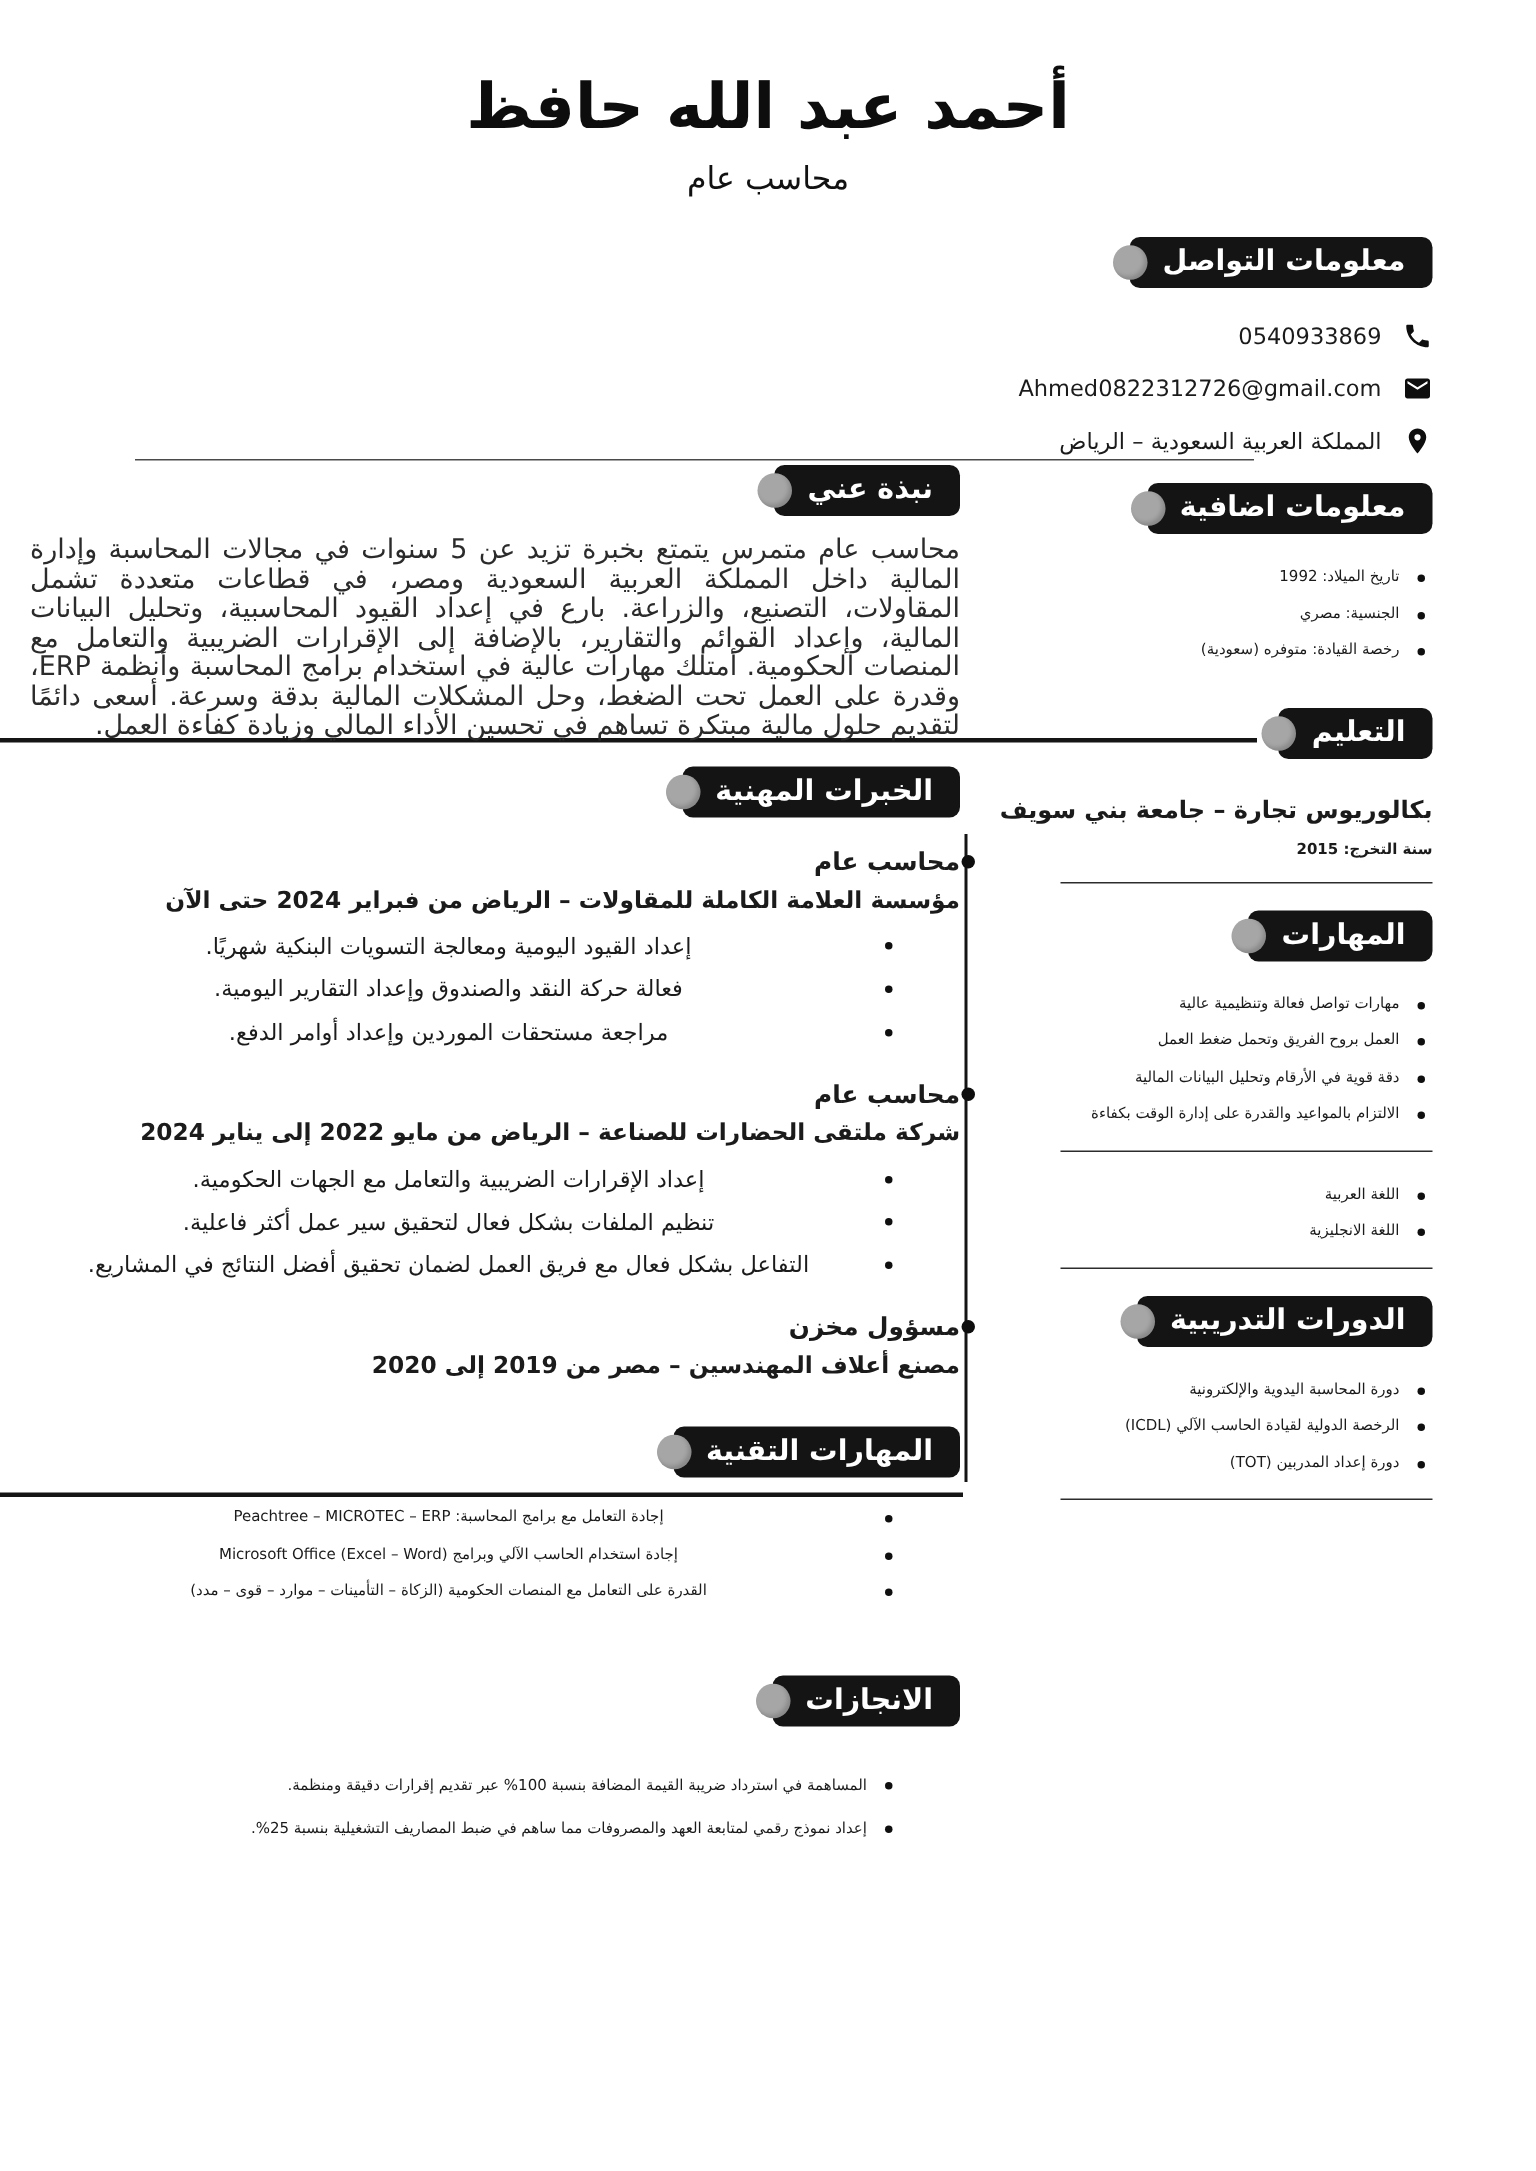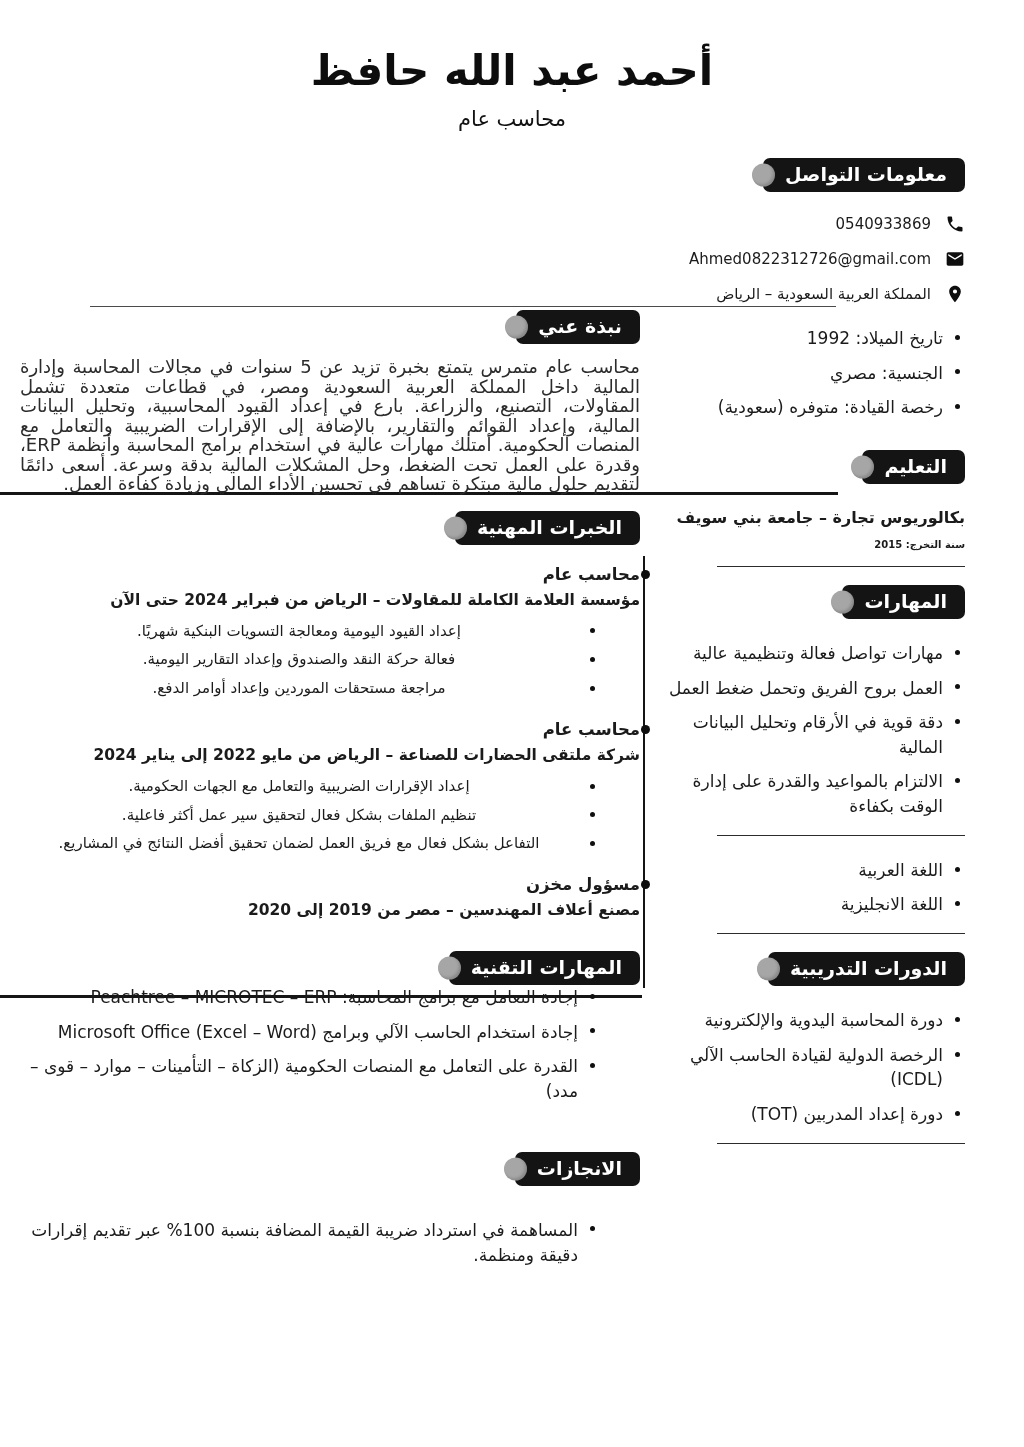--- a/index.html
+++ b/index.html
@@ -26,33 +26,33 @@
     border-radius:7px;
     min-height:34px;
   }
   .pill .circ {
     position:absolute; left:-11px; top:50%; transform:translateY(-50%);
     width:23px; height:23px; border-radius:50%;
     background:#a6a6a6; box-shadow:inset -2px -2px 3px rgba(0,0,0,.18);
   }
 
   
-  .sidebar { position:absolute; top:158px; right:59px; width:306px;text-align:right; }
+  .sidebar { position:absolute; top:158px; right:69px; width:306px;text-align:right; }
   .contact-list { margin-top:22px; }
   .contact-item { display:flex; align-items:center; gap:14px; margin-bottom:15px; font-size:15px; }
   .cicon { width:20px; height:20px; flex:0 0 20px; color:#0e0e0e; }
   .cicon svg { width:20px; height:20px; display:block; }
   .ctext { direction:ltr; unicode-bidi:plaintext; }
 
   .sb-section { margin-top:0; }
   .sb-gap-sm { margin-top:18px; }
   .sb-gap-md { margin-top:30px; }
 
   ul.dots { list-style:none; }
-  ul.dots li { position:relative; padding-right:22px; margin-bottom:10px; font-size:17px; line-height:1.45; }
+  ul.dots li { position:relative; padding-right:22px; margin-bottom:10px; font-size:10px; line-height:1.45; }
   ul.dots li::before {
     content:""; position:absolute; right:5px; top:0.52em;
     width:5px; height:5px; border-radius:50%; background:#0f0f0f;
   }
   .sidebar ul.dots { margin-top:22px; }
 
   .edu-degree { font-weight:bold; font-size:16px; margin-top:24px; }
   .edu-grad { font-size:10px; margin-top:12px;font-weight:bold; }
 
   .sb-divider { width:248px; height:1px; background:#2c2c2c; margin-top:16px; }
@@ -67,21 +67,21 @@
   .job { position:relative; margin-top:20px; }
   .job-role { font-weight:bold; font-size:16.5px; }
   .job-company { font-weight:bold; font-size:15.5px; margin-top:7px; }
   .job ul.dots { margin-top:12px; margin-right:40px; }
   .job ul.dots li { margin-bottom:7px; font-size:15px;text-align:center; }
   .timeline-dot {
     position:absolute; right:-10px; top:5px;
     width:9px; height:9px; border-radius:50%; background:#0e0e0e;
   }
   .tech { margin-top:32px; }
-  .tech ul.dots { margin-right:40px; }
+  .tech ul.dots { margin-top:20px; margin-right:40px;text-align:center; }
   .achv { margin-top:48px; }
   .achv ul.dots { margin-top:32px; margin-right:40px; }
   .achv ul.dots li { margin-bottom:14px; line-height:1.5; }
 
   
   .divider { position:absolute; background:#151515; }
   .top-thin   { top:306px; left:90px;  width:746px; height:1px; background:#4a4a4a; }
   .about-thick{ top:492px; left:0;     width:838px; height:3px; }
   .exp-thick  { top:995px; left:0;     width:642px; height:3px; }
   .timeline   { position:absolute; top:556px; left:643px; width:2px; height:432px; background:#141414; }
@@ -132,20 +132,26 @@
             <svg viewBox="0 0 24 24" fill="currentColor">
                 <path d="M12 2C8.13 2 5 5.13 5 9c0 5.25 7 13 7 13s7-7.75 7-13c0-3.87-3.13-7-7-7zm0 9.5a2.5 2.5 0 1 1 0-5 2.5 2.5 0 0 1 0 5z"></path>
               </svg>
           </span>
           <span style="direction:rtl;">المملكة العربية السعودية – الرياض</span>
         </div>
       </div>
     </section>
 
     <section class="sb-section sb-gap-sm">
+      <div class="pill-row">
+        <div class="pill">
+          <span class="circ"></span>
+          <span>معلومات اضافية</span>
+        </div>
+      </div>
       <ul class="dots">
         <li>تاريخ الميلاد: 1992</li>
         <li>الجنسية: مصري</li>
         <li>رخصة القيادة: متوفره (سعودية)</li>
       </ul>
     </section>
 
     <section class="sb-section sb-gap-md">
       <div class="pill-row">
         <div class="pill">

